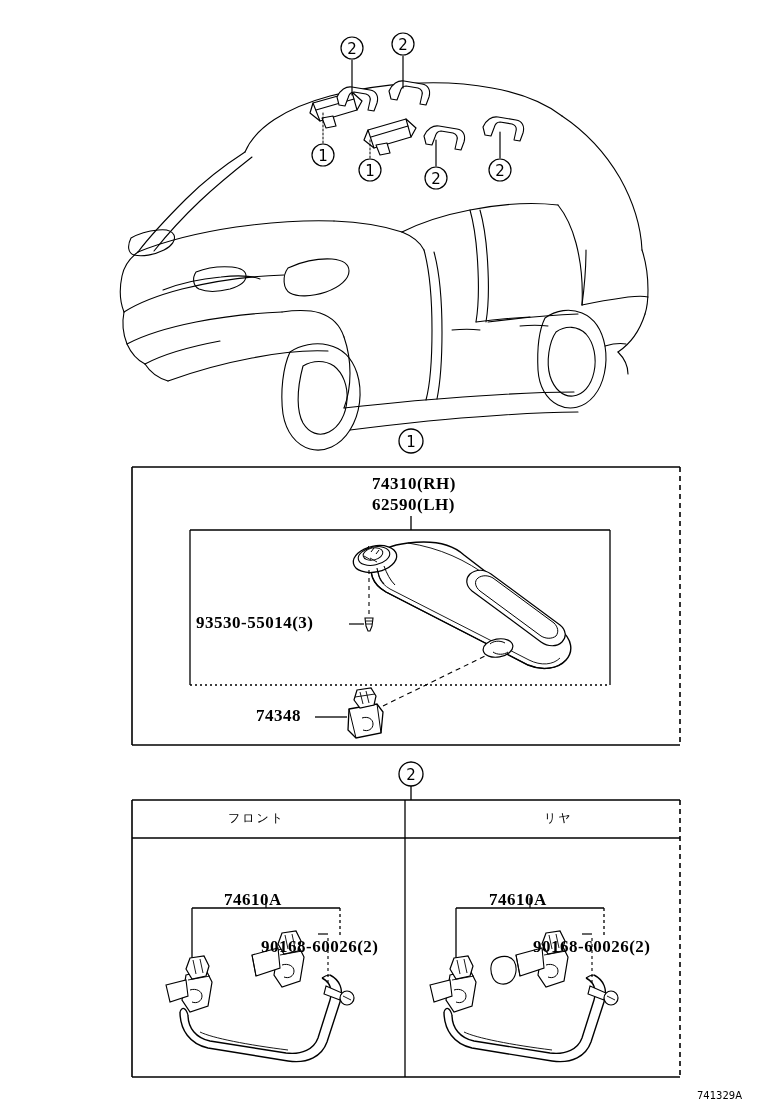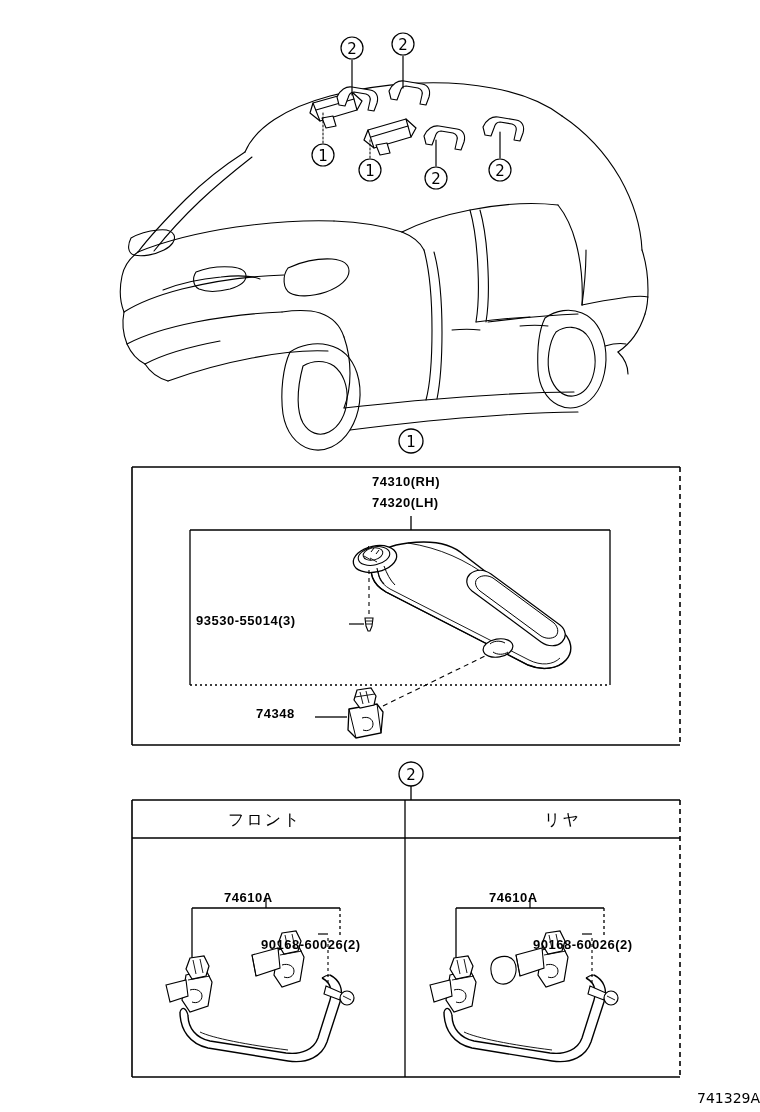--- a/index.html
+++ b/index.html
@@ -30,34 +30,34 @@
   }
   .txt {
     position: absolute;
     white-space: nowrap;
     font-family: "DejaVu Sans Mono", monospace;
     font-weight: bold;
     color: #000;
     letter-spacing: 0px;
   }
   .partnum {
-    font-size: 13px;
-    font-family: Liberation Sans, sans-serif;
+    font-size: 17px;
+    font-family: Liberation Serif, serif;
     font-weight: bold;
     letter-spacing: 0.5px;
   }
   .jp {
     font-family: "DejaVu Sans", sans-serif;
-    font-size: 16px;
+    font-size: 12px;
     font-weight: normal;
     letter-spacing: 2px;
   }
   .diagid {
     font-family: "DejaVu Sans", sans-serif;
-    font-size: 14px;
+    font-size: 10px;
     font-weight: normal;
     letter-spacing: 0px;
   }
   .callout-num {
     position: absolute;
     font-family: "DejaVu Sans", sans-serif;
     font-size: 15px;
     font-weight: normal;
     text-align: center;
   }
@@ -275,21 +275,21 @@
 
       <path d="M362,718 C368,716 373,719 373,724 C373,729 368,732 363,730" stroke-width="1"></path>
 
       <line x1="315" y1="717" x2="347" y2="717" stroke-width="1.3"></line>
     </g>
   </svg>
 
   <div class="callout-num" style="left:401px; top:433px; width:20px;">1</div>
 
   <div class="txt partnum" style="left:372px; top:474px;">74310(RH)</div>
-  <div class="txt partnum" style="left:372px; top:495px;">74320(LH)</div>
+  <div class="txt partnum" style="left:372px; top:495px;">62590(LH)</div>
   <div class="txt partnum" style="left:196px; top:613px;">93530-55014(3)</div>
   <div class="txt partnum" style="left:256px; top:706px;">74348</div>
 
   <svg class="layer" viewBox="0 0 760 1112">
     <g fill="none" stroke="#000">
 
       <circle cx="411" cy="774" r="12" fill="#fff" stroke="#000" stroke-width="1.3"></circle>
       <line x1="411" y1="786" x2="411" y2="800" stroke-width="1.3"></line>
 
       <path d="M132,800 L680,800" stroke-width="1.6"></path>

